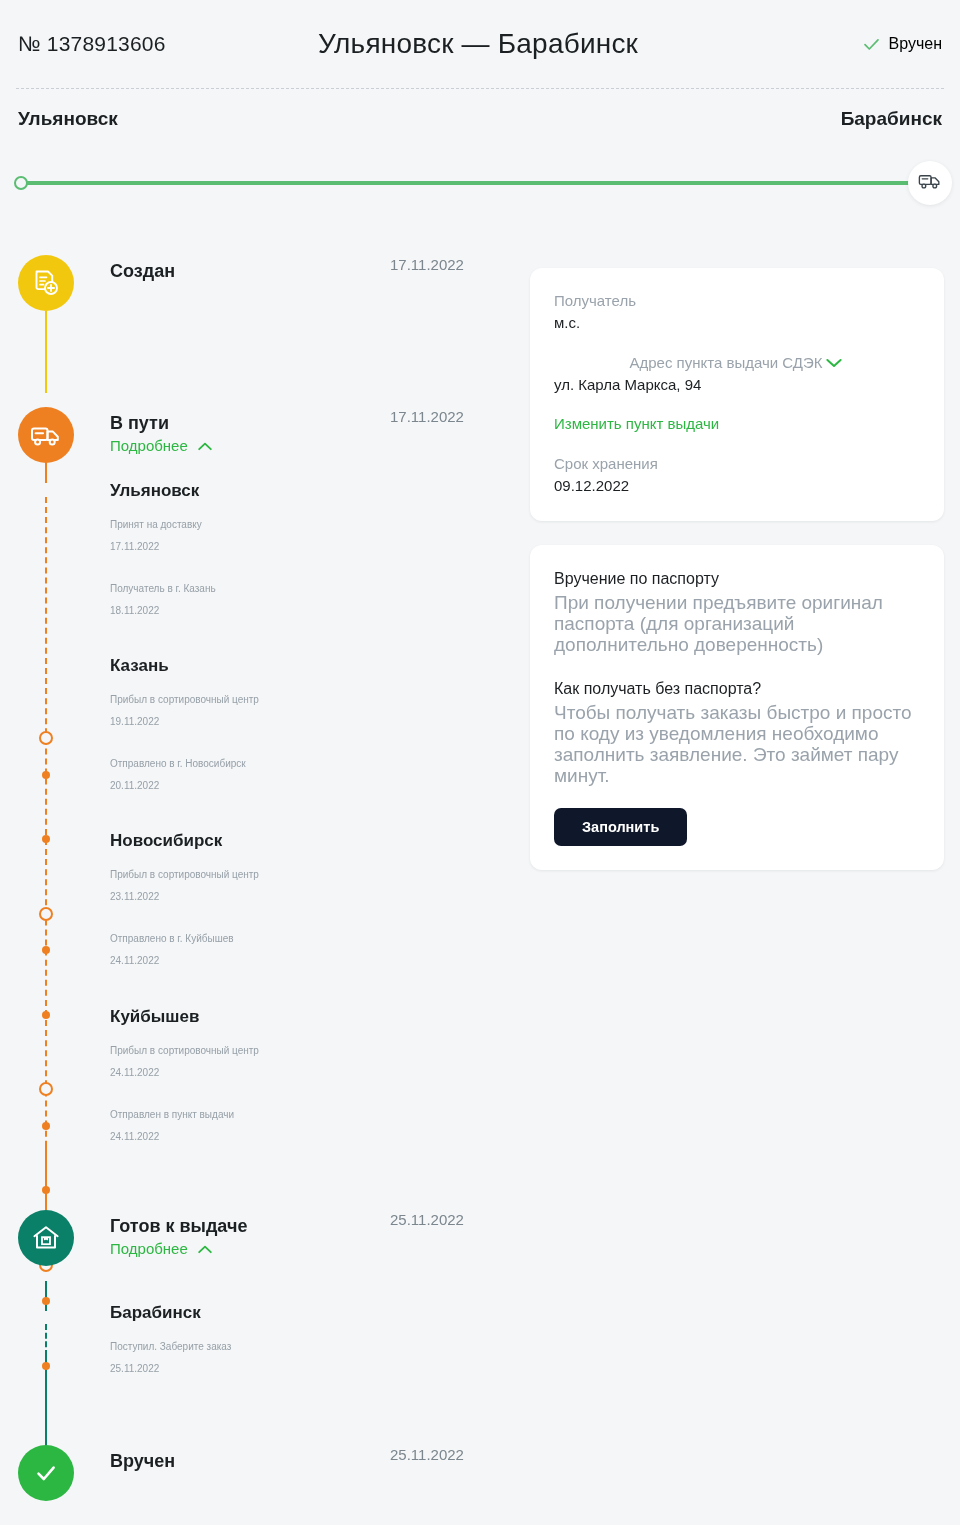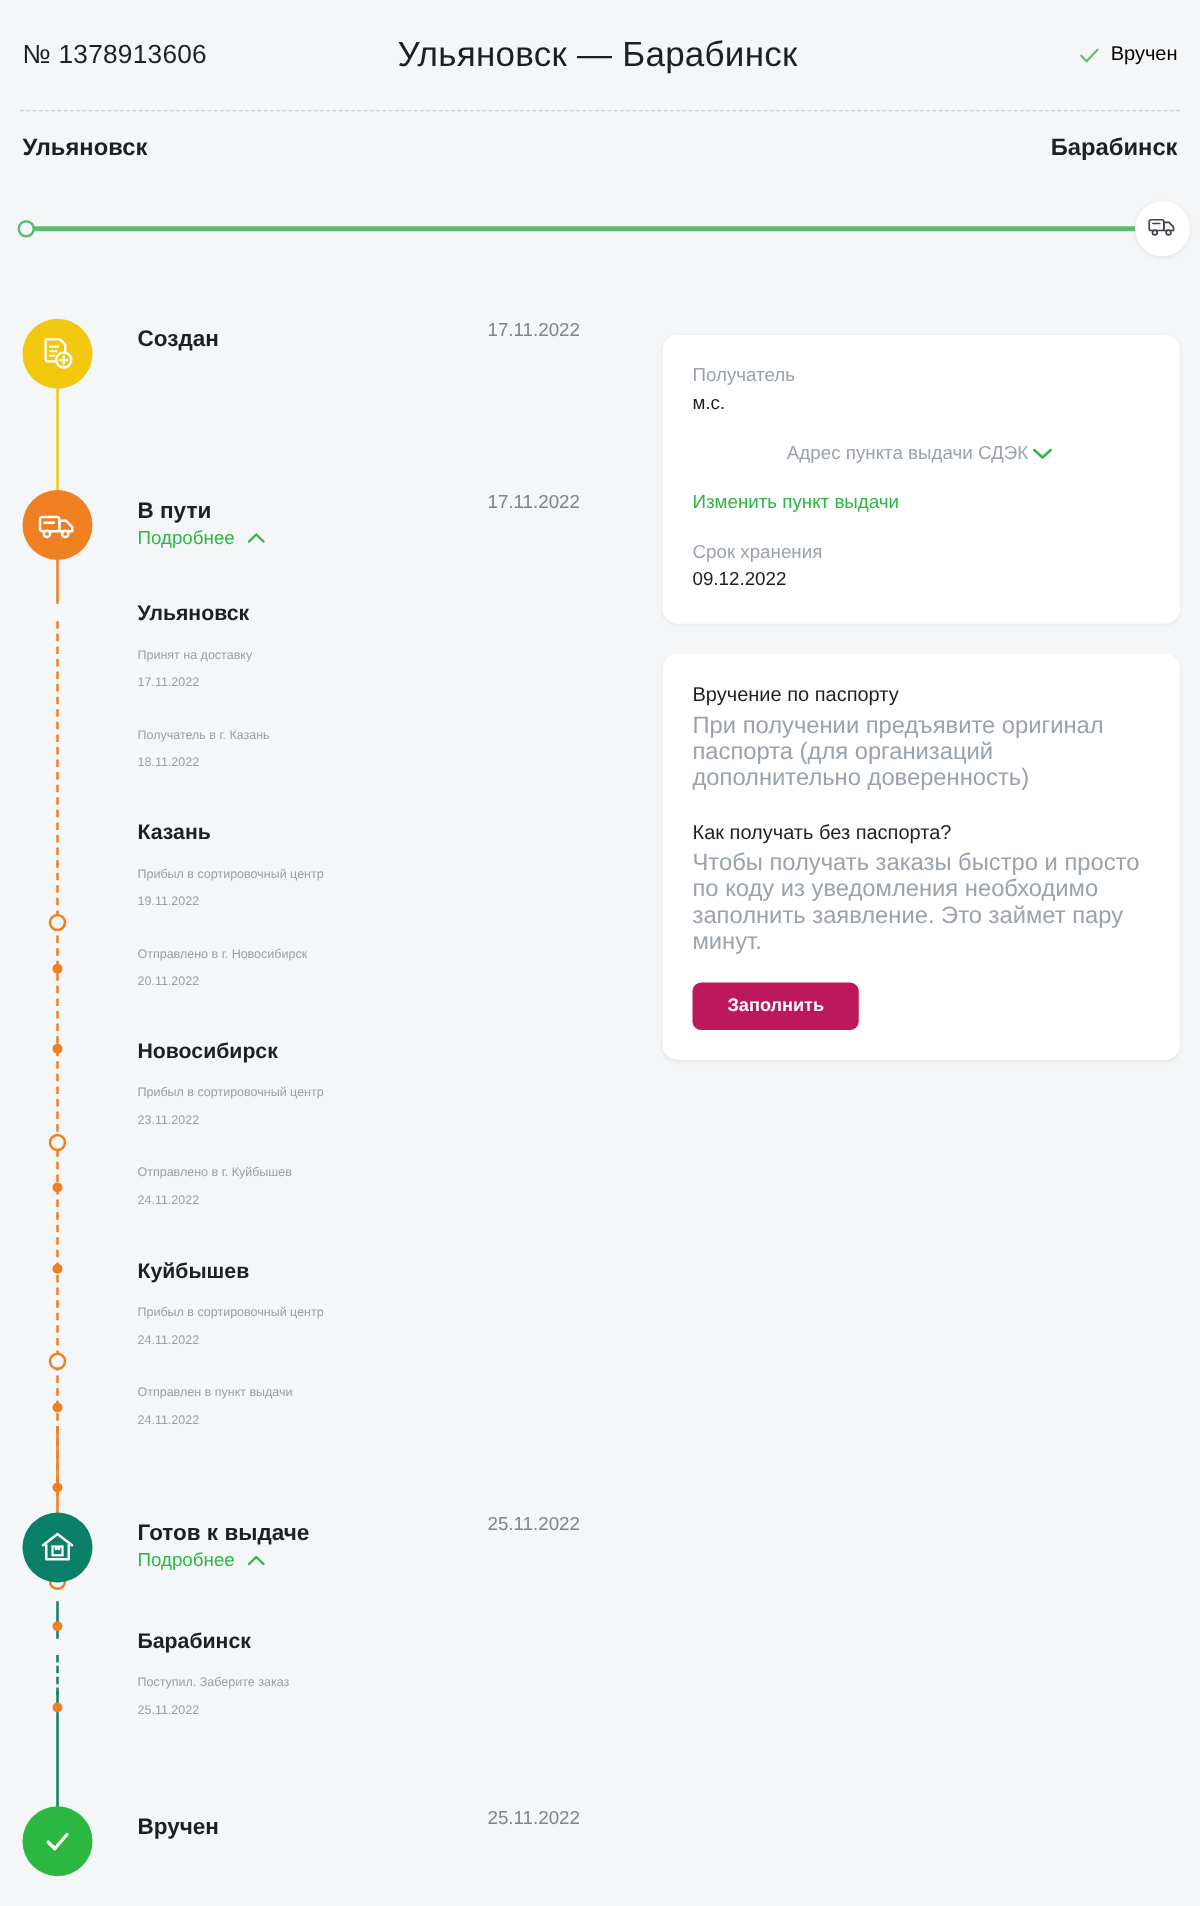--- a/index.html
+++ b/index.html
@@ -290,21 +290,21 @@
     font-size: 19px;
     color: #9aa3ab;
     line-height: 21px;
     margin-top: 1px;
   }
   .card-section { margin-top: 22px; }
 
   .btn-primary {
     margin-top: 22px;
     display: inline-block;
-    background: #be185d;
+    background: #0f172a;
     color: #ffffff;
     font-size: 14.5px;
     font-weight: bold;
     border: none;
     border-radius: 7px;
     padding: 11px 28px;
     cursor: pointer;
     font-family: inherit;
   }
 </style>
@@ -378,21 +378,21 @@
             <line x1="20" y1="16.9" x2="20" y2="23.1" stroke="#ffffff" stroke-width="1.8" stroke-linecap="round"></line>
             <line x1="16.9" y1="20" x2="23.1" y2="20" stroke="#ffffff" stroke-width="1.8" stroke-linecap="round"></line>
           </svg>
         </div>
         <div class="stage-head">
           <div class="stage-title">Создан</div>
           <div class="stage-date">17.11.2022</div>
         </div>
       </div>
 
-      <div class="tl-stage" style="position:absolute; left:0; top:137px; width:520px;">
+      <div class="tl-stage" style="position:absolute; left:0; top:152px; width:520px;">
         <div class="stage-marker orange">
           <svg viewBox="0 0 32 24" width="32" height="24">
             <rect x="2" y="5.5" width="15.5" height="11.4" rx="2" fill="none" stroke="#ffffff" stroke-width="2"></rect>
             <path d="M17.5 8.6 h5.4 l4.9 5.1 v3.2 h-10.3 z" fill="none" stroke="#ffffff" stroke-width="2" stroke-linejoin="round"></path>
             <line x1="5.6" y1="10.2" x2="13.1" y2="10.2" stroke="#ffffff" stroke-width="1.9" stroke-linecap="round"></line>
             <circle cx="7.6" cy="19.1" r="2.5" fill="#ef8022" stroke="#ffffff" stroke-width="2"></circle>
             <circle cx="22.2" cy="19.1" r="2.5" fill="#ef8022" stroke="#ffffff" stroke-width="2"></circle>
           </svg>
         </div>
         <div class="stage-head">
@@ -524,20 +524,21 @@
 
         <div class="field-block">
           <div class="field-label-row">
             <span class="field-label">Адрес пункта выдачи СДЭК</span>
             <span class="chevron-down-btn">
               <svg viewBox="0 0 16 10" width="16" height="10">
                 <path d="M1.4 2 L8 8 L14.6 2" fill="none" stroke="#2cb742" stroke-width="2" stroke-linecap="round" stroke-linejoin="round"></path>
               </svg>
             </span>
           </div>
+          <div class="field-value">ул. Карла Маркса, 94</div>
           <span class="link-green">Изменить пункт выдачи</span>
         </div>
 
         <div class="field-block">
           <div class="field-label">Срок хранения</div>
           <div class="field-value">09.12.2022</div>
         </div>
       </div>
 
       <div class="card">

